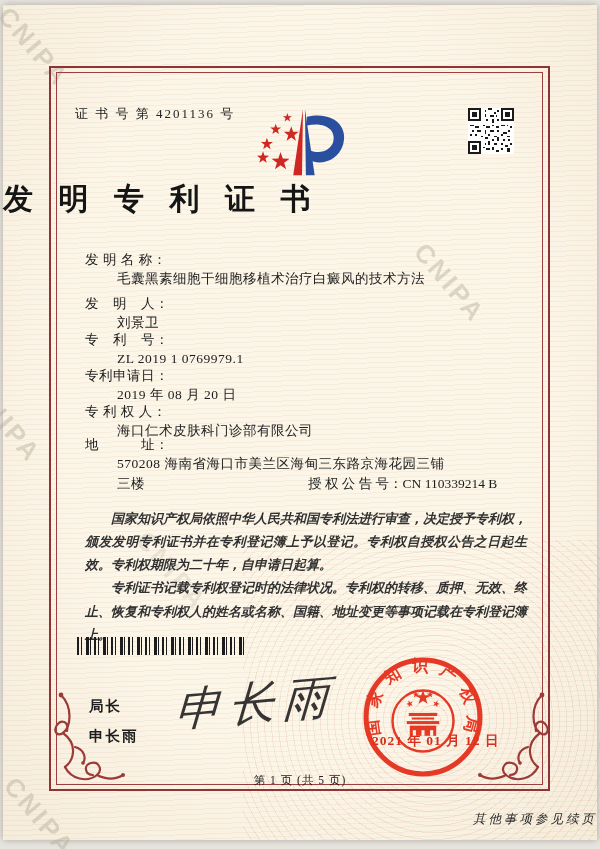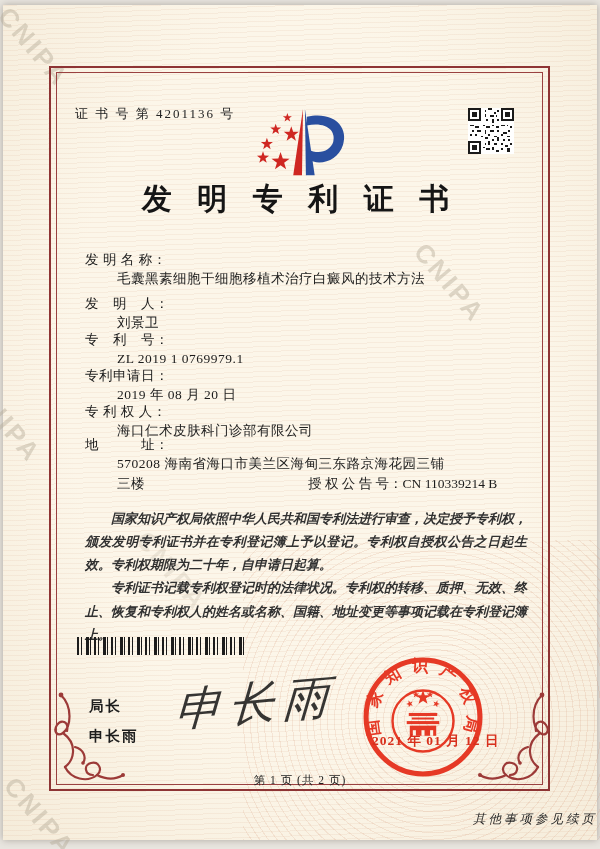--- a/index.html
+++ b/index.html
@@ -13,21 +13,21 @@
          background:repeating-radial-gradient(circle at 190px 180px, rgba(205,130,95,0.15) 0 1px, rgba(0,0,0,0) 1px 7px);}
   .border-outer{position:absolute;left:46px;top:61px;width:501px;height:725px;
          border:2.5px solid #8e3434;box-sizing:border-box;}
   .border-inner{position:absolute;left:53px;top:67px;width:487px;height:713px;
          border:1px solid #9a4140;box-sizing:border-box;}
   .wm{position:absolute;color:#b3a995;opacity:.42;font:700 26px "Liberation Sans","DejaVu Sans",sans-serif;
       letter-spacing:3px;transform:rotate(50deg);transform-origin:left top;pointer-events:none;}
   .cert-no{position:absolute;left:72px;top:100px;font-size:13px;letter-spacing:2px;color:#222;}
   .logo{position:absolute;left:243px;top:100px;width:112px;height:78px;}
   .qr{position:absolute;left:465px;top:103px;width:46px;height:46px;}
-  .title{position:absolute;left:0;top:174px;width:100%;text-align:center;font-size:30px;font-weight:700;
+  .title{position:absolute;left:0;top:174px;width:100%;font-size:30px;font-weight:700;
          color:#151515;letter-spacing:9px;}
   .field{position:absolute;left:82px;width:445px;font-size:13.5px;color:#1c1c1c;letter-spacing:.5px;}
   .field .lab{display:inline-block;vertical-align:top;white-space:nowrap;text-align:right;}
   .field .val{display:inline-block;vertical-align:top;width:338px;line-height:1.45;margin-left:32px;}
   .field-half{position:absolute;font-size:13.5px;color:#1c1c1c;white-space:nowrap;}
   .paras{position:absolute;left:82px;top:502px;width:442px;font-size:13px;line-height:1.78;color:#313131;
          font-style:italic;text-align:justify;}
   .paras p{margin:0;text-indent:2em;font-weight:bold;}
   .barcode{position:absolute;left:74px;top:632px;width:170px;height:18px;
      background-image:repeating-linear-gradient(90deg,#1c1c1c 0 2px,transparent 2px 4px,#1c1c1c 4px 5px,
@@ -183,15 +183,15 @@
       <rect x="50" y="61.5" width="22" height="2"></rect>
       <rect x="45" y="65" width="32" height="3"></rect>
       <rect x="48" y="69.5" width="26" height="10"></rect>
       <rect x="51" y="74" width="3" height="5.5" fill="#fcf6e9"></rect>
       <rect x="59.5" y="74" width="3" height="5.5" fill="#fcf6e9"></rect>
       <rect x="68" y="74" width="3" height="5.5" fill="#fcf6e9"></rect>
     </g>
   </svg>
   <div class="seal-date">2021 年 01 月 12 日</div>
 
-  <div class="page-info">第 1 页 (共 2 页)</div>
+  <div class="page-info">第 1 页 (共 5 页)</div>
   <div class="cont-note">其他事项参见续页</div>
 </div>
 
 </body></html>

